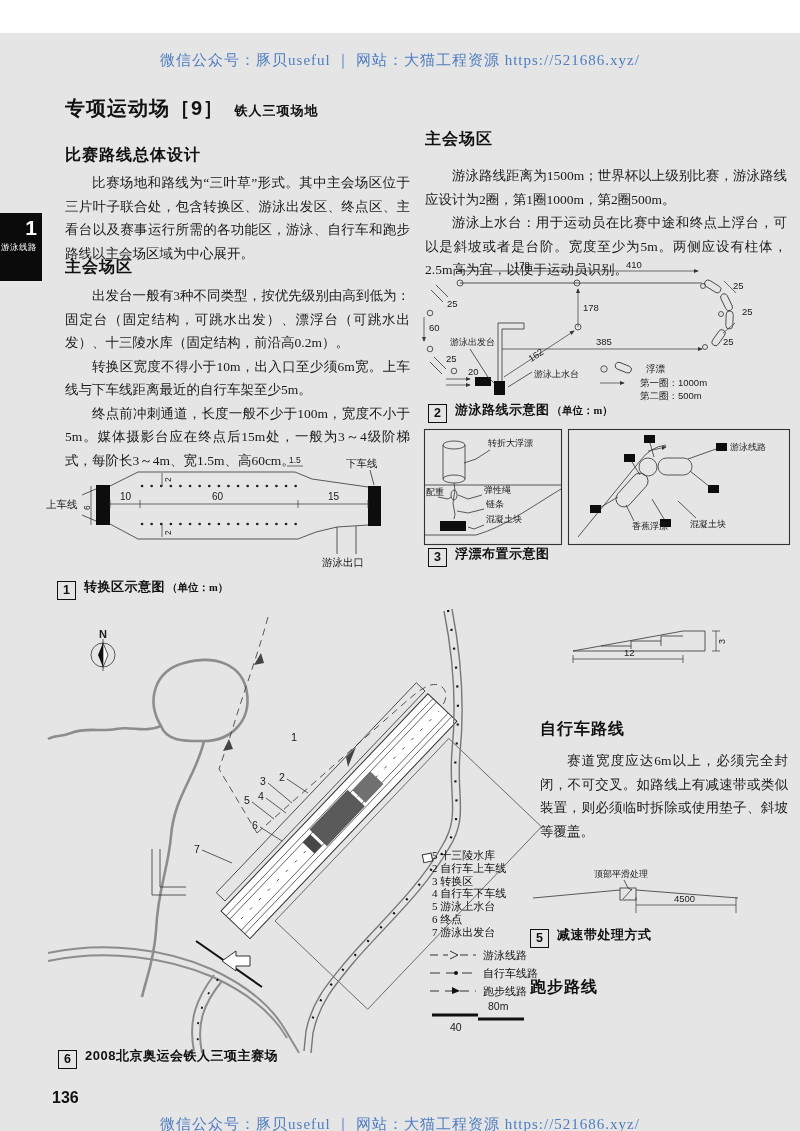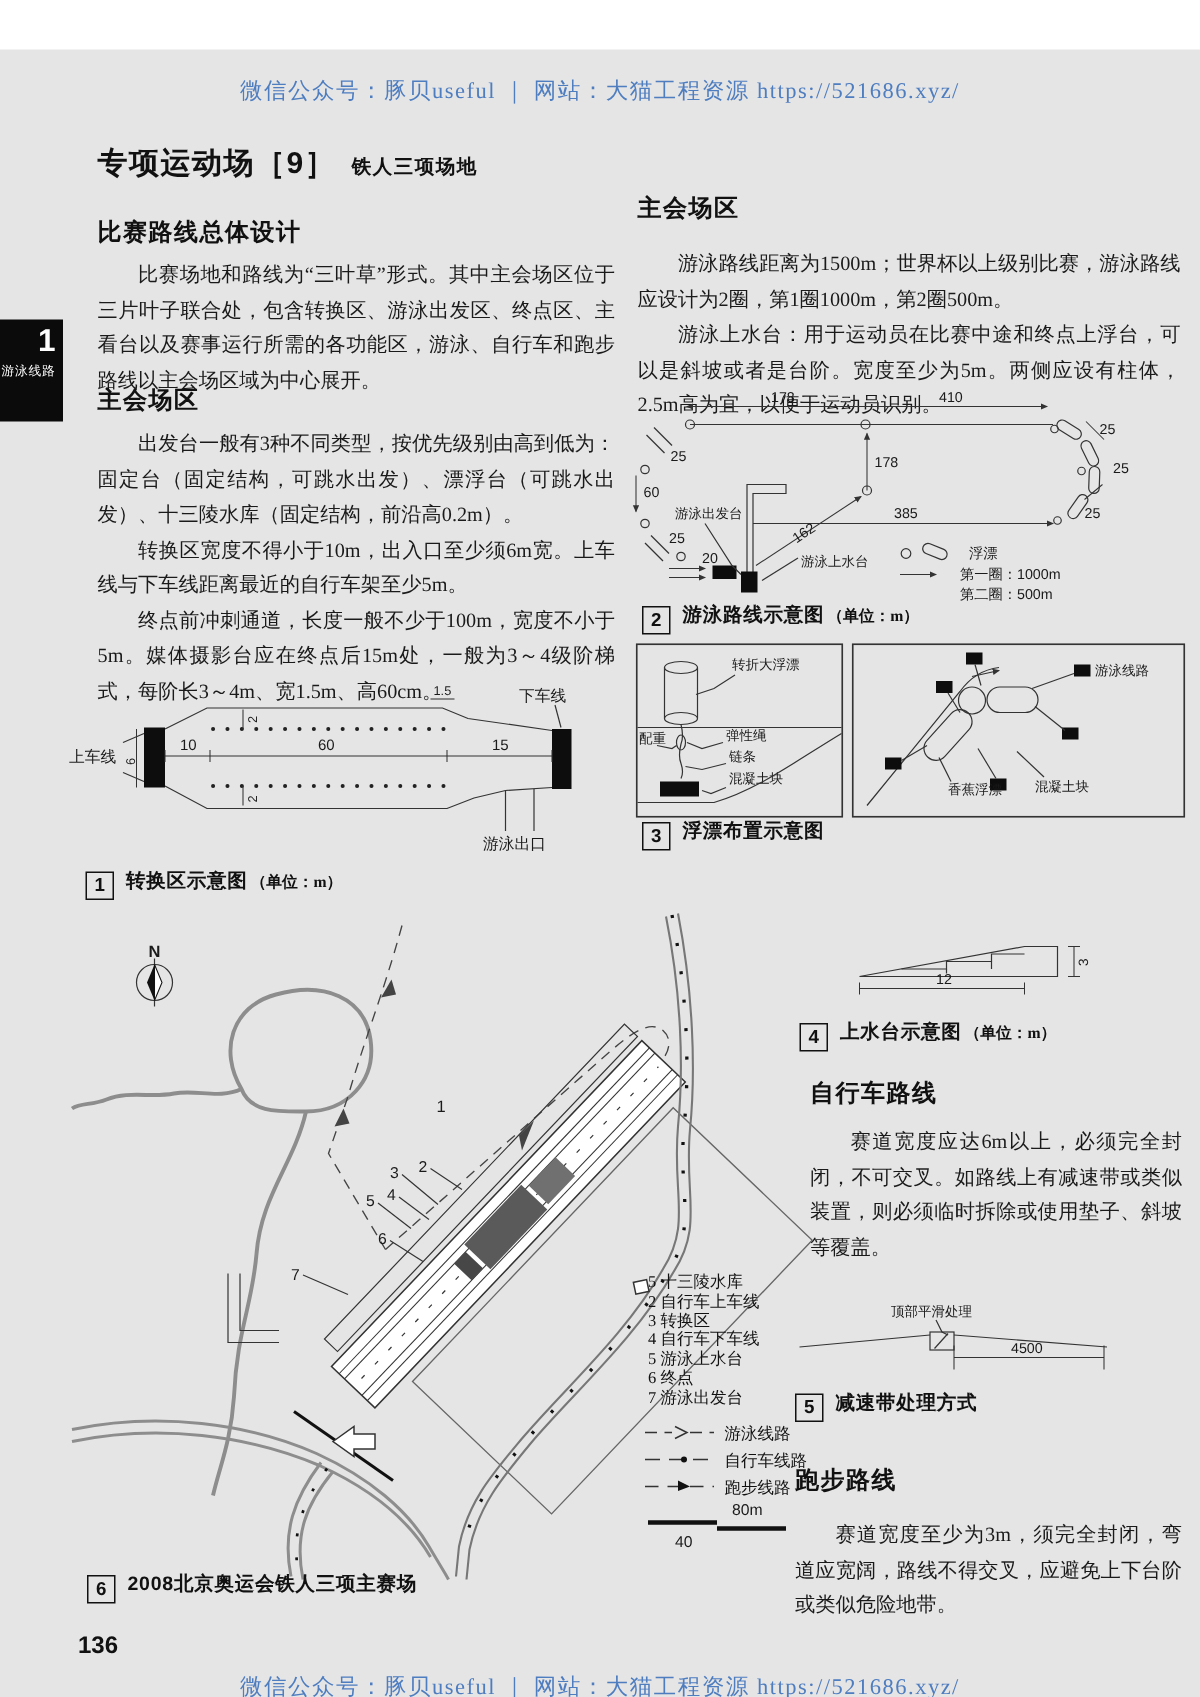--- a/index.html
+++ b/index.html
@@ -248,23 +248,20 @@
       <line class="thin" x1="126" y1="26" x2="126" y2="31"></line>
     <line class="dim" x1="38" y1="44" x2="148" y2="44"></line>
     <line class="dim" x1="38" y1="40" x2="38" y2="48"></line>
       <line class="dim" x1="148" y1="40" x2="148" y2="48"></line>
     <text x="89" y="41" font-size="9.5">12</text>
     <line class="dim" x1="181" y1="16" x2="181" y2="36"></line>
     <line class="dim" x1="177" y1="16" x2="185" y2="16"></line>
       <line class="dim" x1="177" y1="36" x2="185" y2="36"></line>
     <text font-size="9" transform="rotate(-90 187 26)" x="184" y="29">3</text>
   </svg>
-  <div class="caption" style="left:533px;top:646px;">
-    <span class="fig-num">4</span><span class="cap-text">上水台示意图</span><span class="cap-unit">（单位：m）</span>
-  </div>
 
   <h2 class="sec" style="left:540px;top:686px;">自行车路线</h2>
   <div class="para" style="left:540px;top:716px;width:248px;">
     <p>赛道宽度应达6m以上，必须完全封闭，不可交叉。如路线上有减速带或类似装置，则必须临时拆除或使用垫子、斜坡等覆盖。</p>
   </div>
 
   <svg style="left:528px;top:828px;" width="265" height="66" viewBox="0 0 265 66">
     <text x="66" y="16" font-size="9">顶部平滑处理</text>
     <polyline class="thin" points="96,19 100,27 104,29"></polyline>
     <line class="thin" x1="5" y1="37" x2="92" y2="29"></line>
@@ -274,23 +271,20 @@
     <line class="dim" x1="108" y1="44" x2="208" y2="44"></line>
     <line class="dim" x1="108" y1="36" x2="108" y2="52"></line>
       <line class="dim" x1="208" y1="36" x2="208" y2="52"></line>
     <text x="146" y="41" font-size="9.5">4500</text>
   </svg>
   <div class="caption" style="left:530px;top:893px;">
     <span class="fig-num">5</span><span class="cap-text">减速带处理方式</span>
   </div>
 
   <h2 class="sec" style="left:530px;top:944px;">跑步路线</h2>
-  <div class="para" style="left:530px;top:978px;width:258px;">
-    <p>赛道宽度至少为3m，须完全封闭，弯道应宽阔，路线不得交叉，应避免上下台阶或类似危险地带。</p>
-  </div>
 
   <svg style="left:46px;top:568px;" width="424" height="450" viewBox="0 0 424 450">
 
     <g>
       <text x="53" y="37" font-size="11" font-weight="bold">N</text>
       <circle class="thin" cx="57" cy="54" r="12"></circle>
       <line class="thin" x1="57" y1="38" x2="57" y2="70"></line>
       <polygon points="57,42 52,54 57,66" fill="#111"></polygon>
       <polygon points="57,42 62,54 57,66" fill="#fff" stroke="#111" stroke-width="0.7"></polygon>
     </g>

